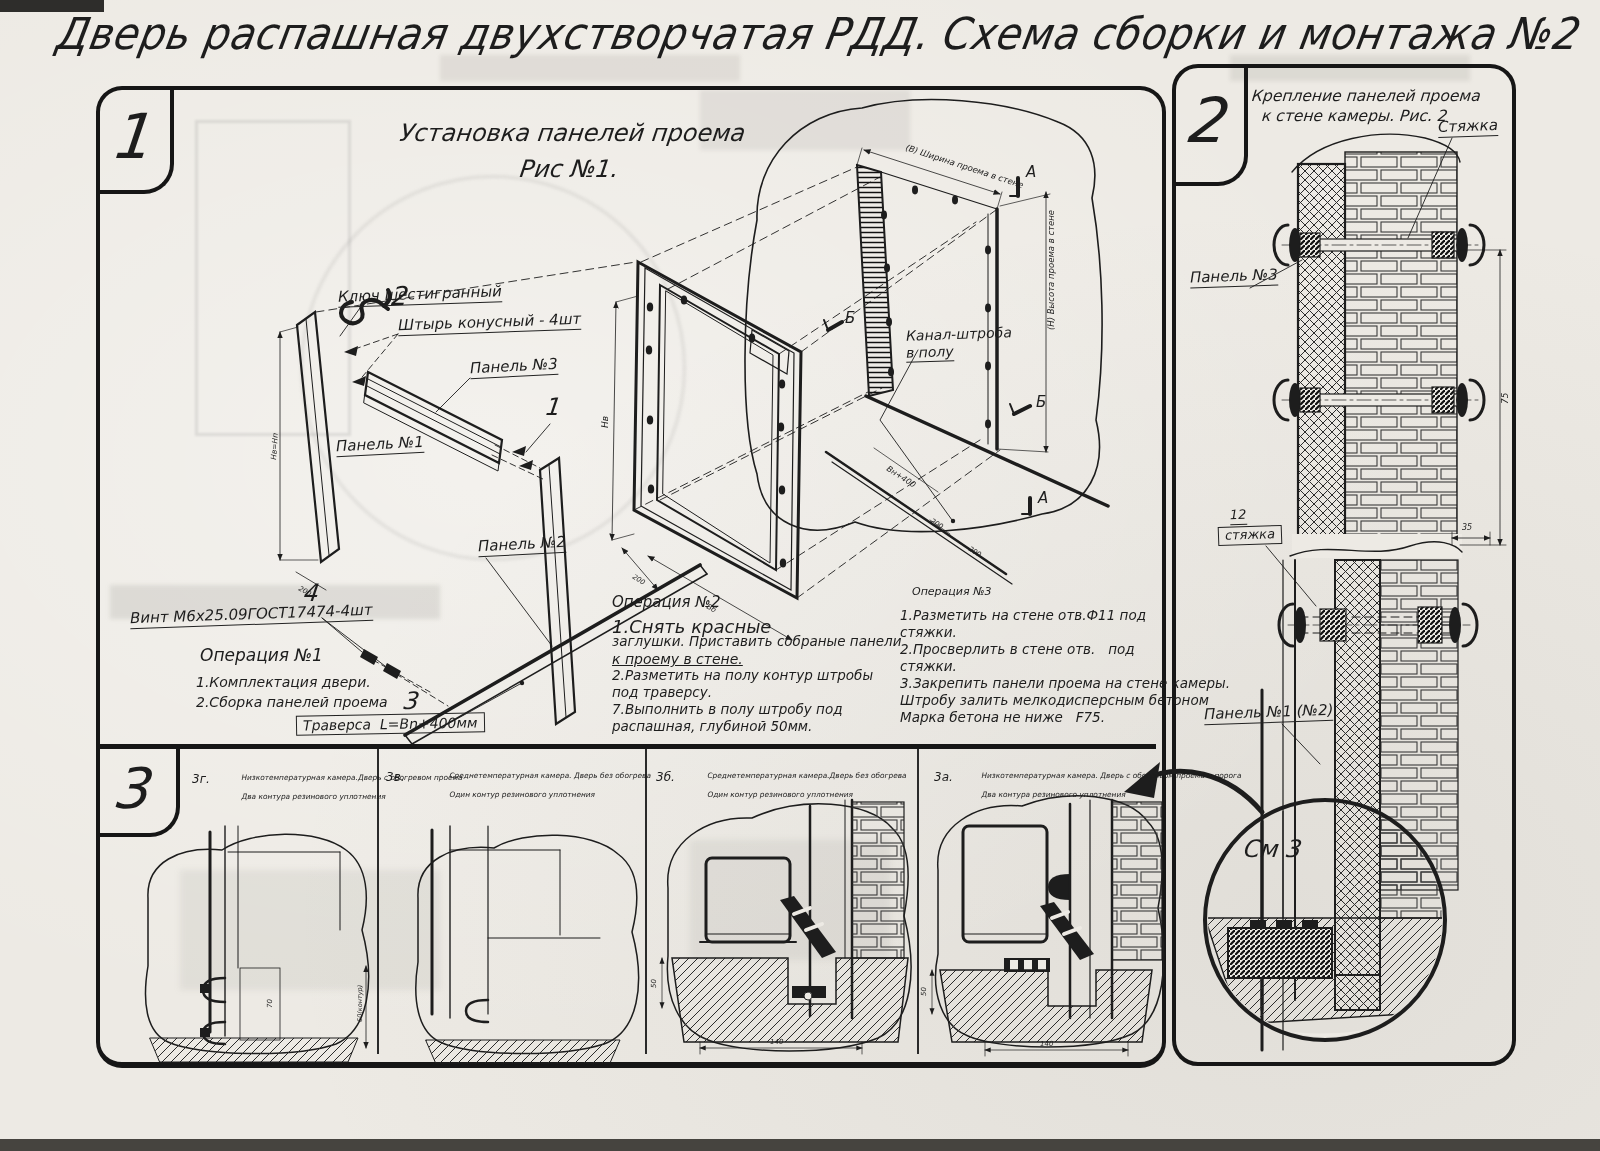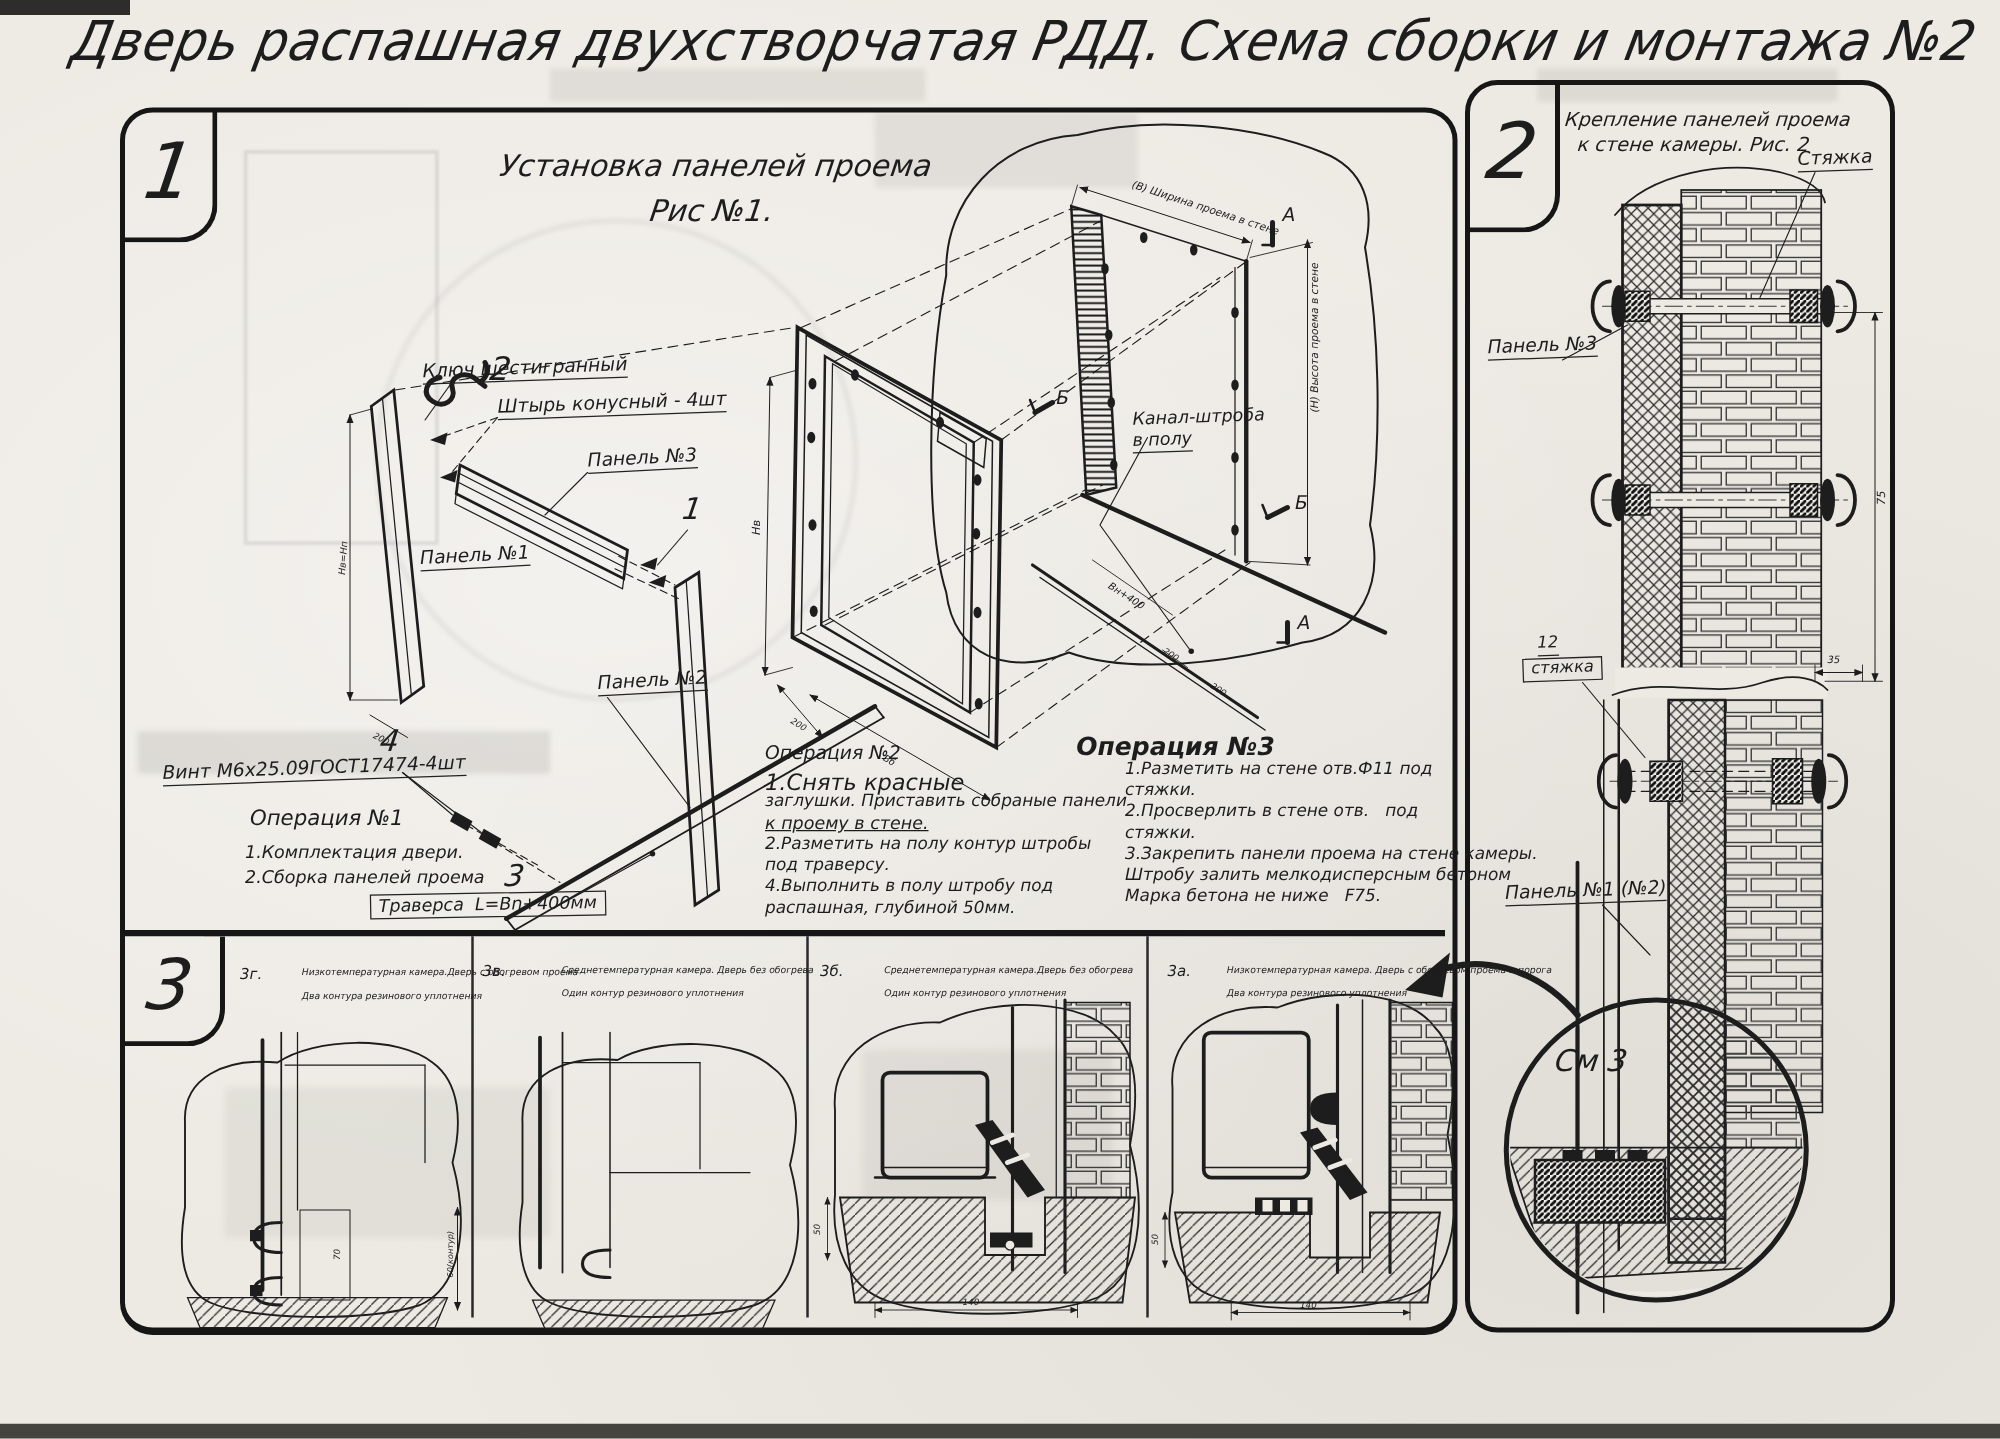--- a/index.html
+++ b/index.html
@@ -398,24 +398,24 @@
 
   <div class="lbl" style="left:404px;top:688px;font-size:24px;transform:skewX(-8deg);">3</div>
   <div class="lbl boxed" style="left:296px;top:714px;font-size:14px;transform:rotate(-1deg);">Траверса  L=Bn+400мм</div>
 
   <div class="lbl" style="left:612px;top:594px;font-size:15px;">Операция №2</div>
   <div class="lbl" style="left:612px;top:617px;font-size:18px;">1.Снять красные</div>
   <div class="lbl" style="left:612px;top:634px;font-size:13.5px;">заглушки. Приставить собраные панели</div>
   <div class="lbl" style="left:612px;top:651px;font-size:14px;text-decoration:underline;">к проему в стене.</div>
   <div class="lbl" style="left:612px;top:668px;font-size:13.5px;">2.Разметить на полу контур штробы</div>
   <div class="lbl" style="left:612px;top:685px;font-size:13.5px;">под траверсу.</div>
-  <div class="lbl" style="left:612px;top:702px;font-size:13.5px;">4.Выполнить в полу штробу под</div>
+  <div class="lbl" style="left:612px;top:702px;font-size:13.5px;">7.Выполнить в полу штробу под</div>
   <div class="lbl" style="left:612px;top:719px;font-size:13.5px;">распашная, глубиной 50мм.</div>
 
-  <div class="lbl" style="left:861px;top:586px;font-size:20px;font-weight:bold;">Операция №3</div>
+  <div class="lbl" style="left:912px;top:586px;font-size:11px;">Операция №3</div>
   <div class="lbl" style="left:900px;top:608px;font-size:13.5px;">1.Разметить на стене отв.Ф11 под</div>
   <div class="lbl" style="left:900px;top:625px;font-size:13.5px;">стяжки.</div>
   <div class="lbl" style="left:900px;top:642px;font-size:13.5px;">2.Просверлить в стене отв.   под</div>
   <div class="lbl" style="left:900px;top:659px;font-size:13.5px;">стяжки.</div>
   <div class="lbl" style="left:900px;top:676px;font-size:13.5px;">3.Закрепить панели проема на стене камеры.</div>
   <div class="lbl" style="left:900px;top:693px;font-size:13.5px;">Штробу залить мелкодисперсным бетоном</div>
   <div class="lbl" style="left:900px;top:710px;font-size:13.5px;">Марка бетона не ниже   F75.</div>
 
   <div class="lbl ul" style="left:906px;top:326px;font-size:14px;transform:rotate(-2deg);border-bottom:none;">Канал-штроба</div>
   <div class="lbl ul" style="left:906px;top:344px;font-size:14px;transform:rotate(-2deg);">в полу</div>

